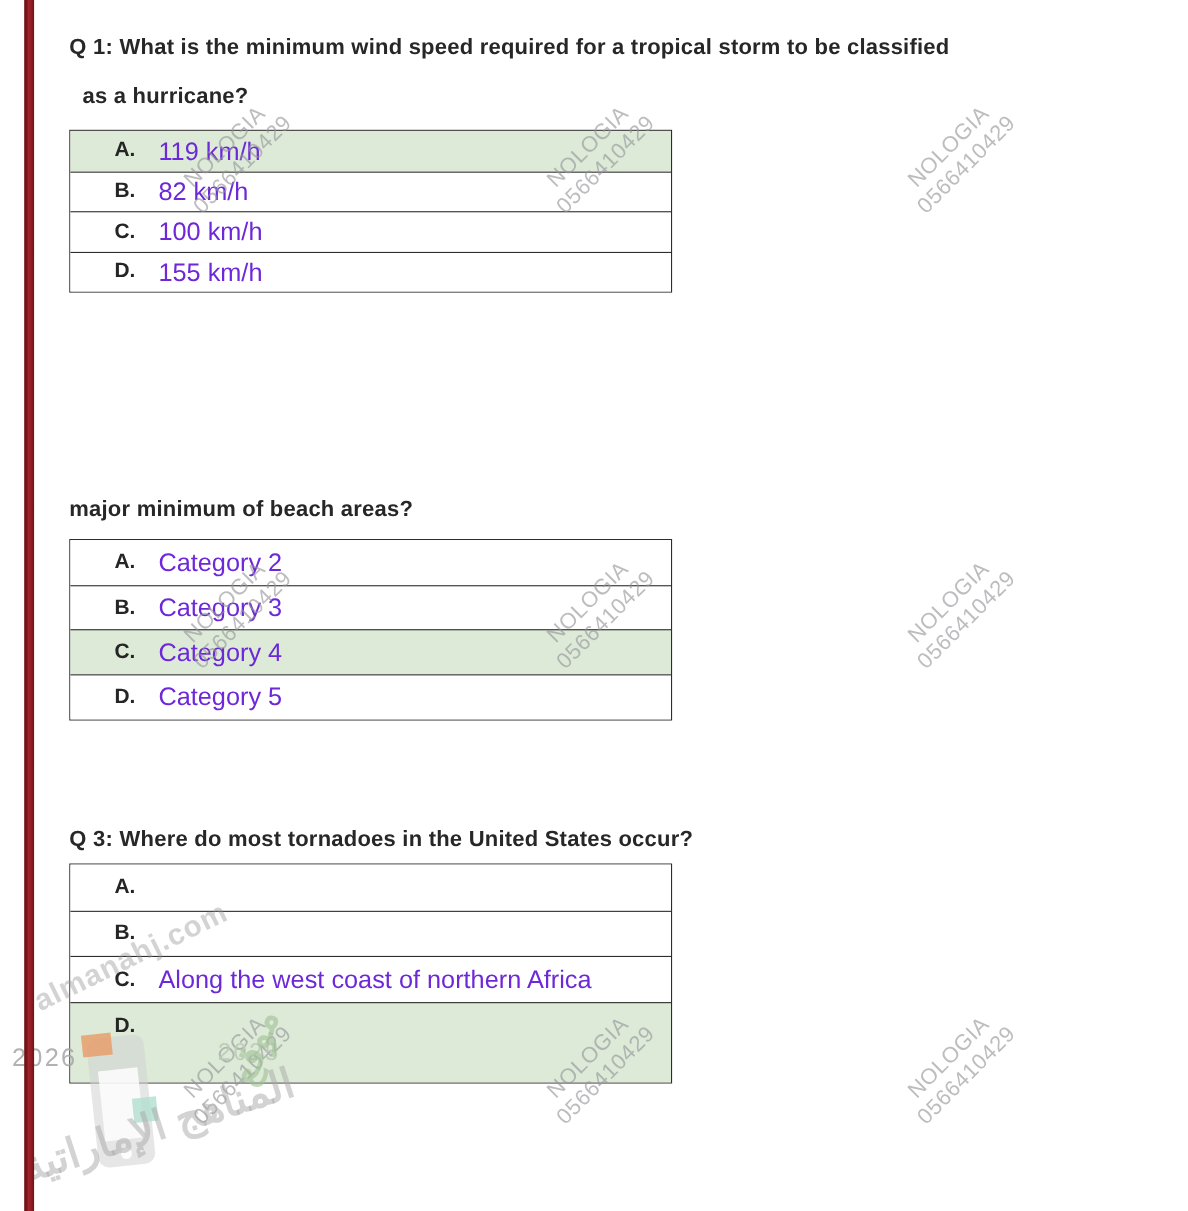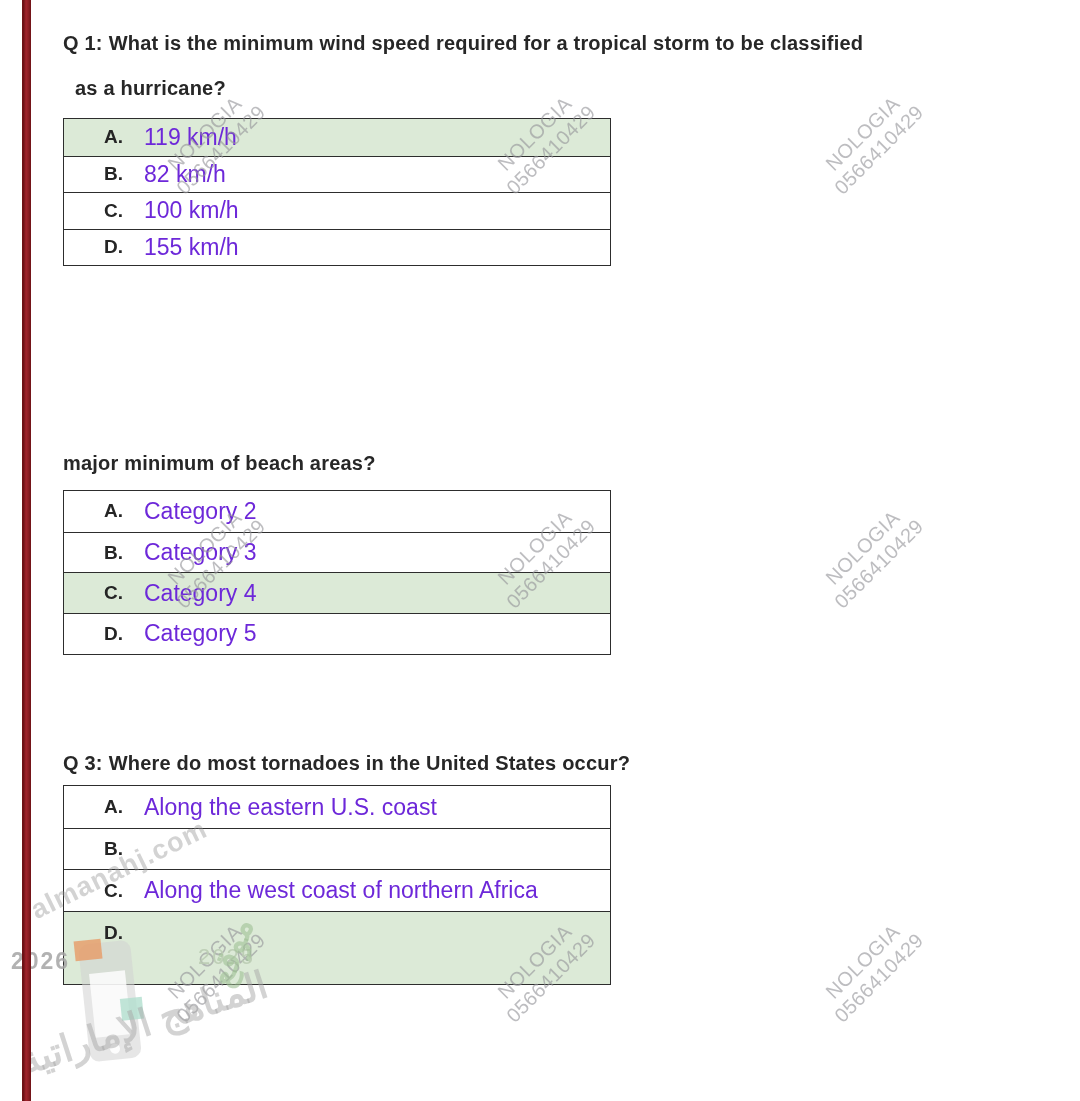--- a/index.html
+++ b/index.html
@@ -33,21 +33,21 @@
   #q1-l1{top:29px;} #q1-l2{top:74px;margin-left:12px;}
   #q2-l1{top:402px;} #q2-l2{top:449px;}
   #q3-l1{top:749px;text-align:right;}
   
   .wm{position:absolute;z-index:5;pointer-events:none;}
   .wm-inner{transform:translate(-50%,-50%) rotate(-45deg);text-align:center;
             font-size:20px;line-height:23px;letter-spacing:.5px;color:rgba(148,148,153,.62);white-space:nowrap;}
   .wm-inner span{display:block;}
   
   .lg{position:absolute;z-index:5;pointer-events:none;}
-  .year-left{left:11px;top:948px;font-size:23px;font-weight:700;color:rgba(165,165,165,.85);letter-spacing:2px;}
+  .year-left{left:11px;top:948px;font-size:23px;font-weight:400;color:rgba(165,165,165,.85);letter-spacing:2px;}
   .year-right{left:198px;top:944px;font-size:22px;font-weight:400;color:rgba(186,204,178,.9);letter-spacing:2px;}
   .phone{left:84px;top:942px;width:52px;height:118px;background:rgba(210,210,210,.55);
          border-radius:10px;transform:rotate(-6deg);}
   .phone-cam{position:absolute;left:-4px;top:-4px;width:27px;height:20px;background:rgba(232,150,95,.75);}
   .phone-screen{position:absolute;left:8px;top:30px;width:36px;height:64px;background:rgba(255,255,255,.8);}
   .phone-key{position:absolute;left:36px;top:58px;width:22px;height:22px;background:rgba(178,222,206,.8);}
   .phone-dot{position:absolute;left:21px;top:102px;width:10px;height:10px;border-radius:50%;background:rgba(255,255,255,.9);}
   .site-url{left:26px;top:898px;font-size:27px;font-weight:700;color:rgba(150,150,150,.42);
             transform:rotate(-26deg);transform-origin:left top;letter-spacing:1px;}
   .site-arabic{left:14px;top:1042px;font-size:38px;font-weight:700;color:rgba(168,168,168,.5);
@@ -107,21 +107,20 @@
     </div>
   </div>
 
   <div class="q-line" id="q3-l1">
     <span class="q-num">Q 3:</span><span>Where do most tornadoes in the United States occur?</span>
   </div>
 
   <div class="options-table" id="q3-table">
     <div class="opt-row r1">
       <span class="opt-label">A.</span>
-      <span class="opt-text">Along the eastern U.S. coast</span>
     </div>
     <div class="opt-row r2">
       <span class="opt-label">B.</span>
     </div>
     <div class="opt-row r3">
       <span class="opt-label">C.</span>
       <span class="opt-text">Along the west coast of northern Africa</span>
     </div>
     <div class="opt-row r4 highlight two-line">
       <span class="opt-label">D.</span>

